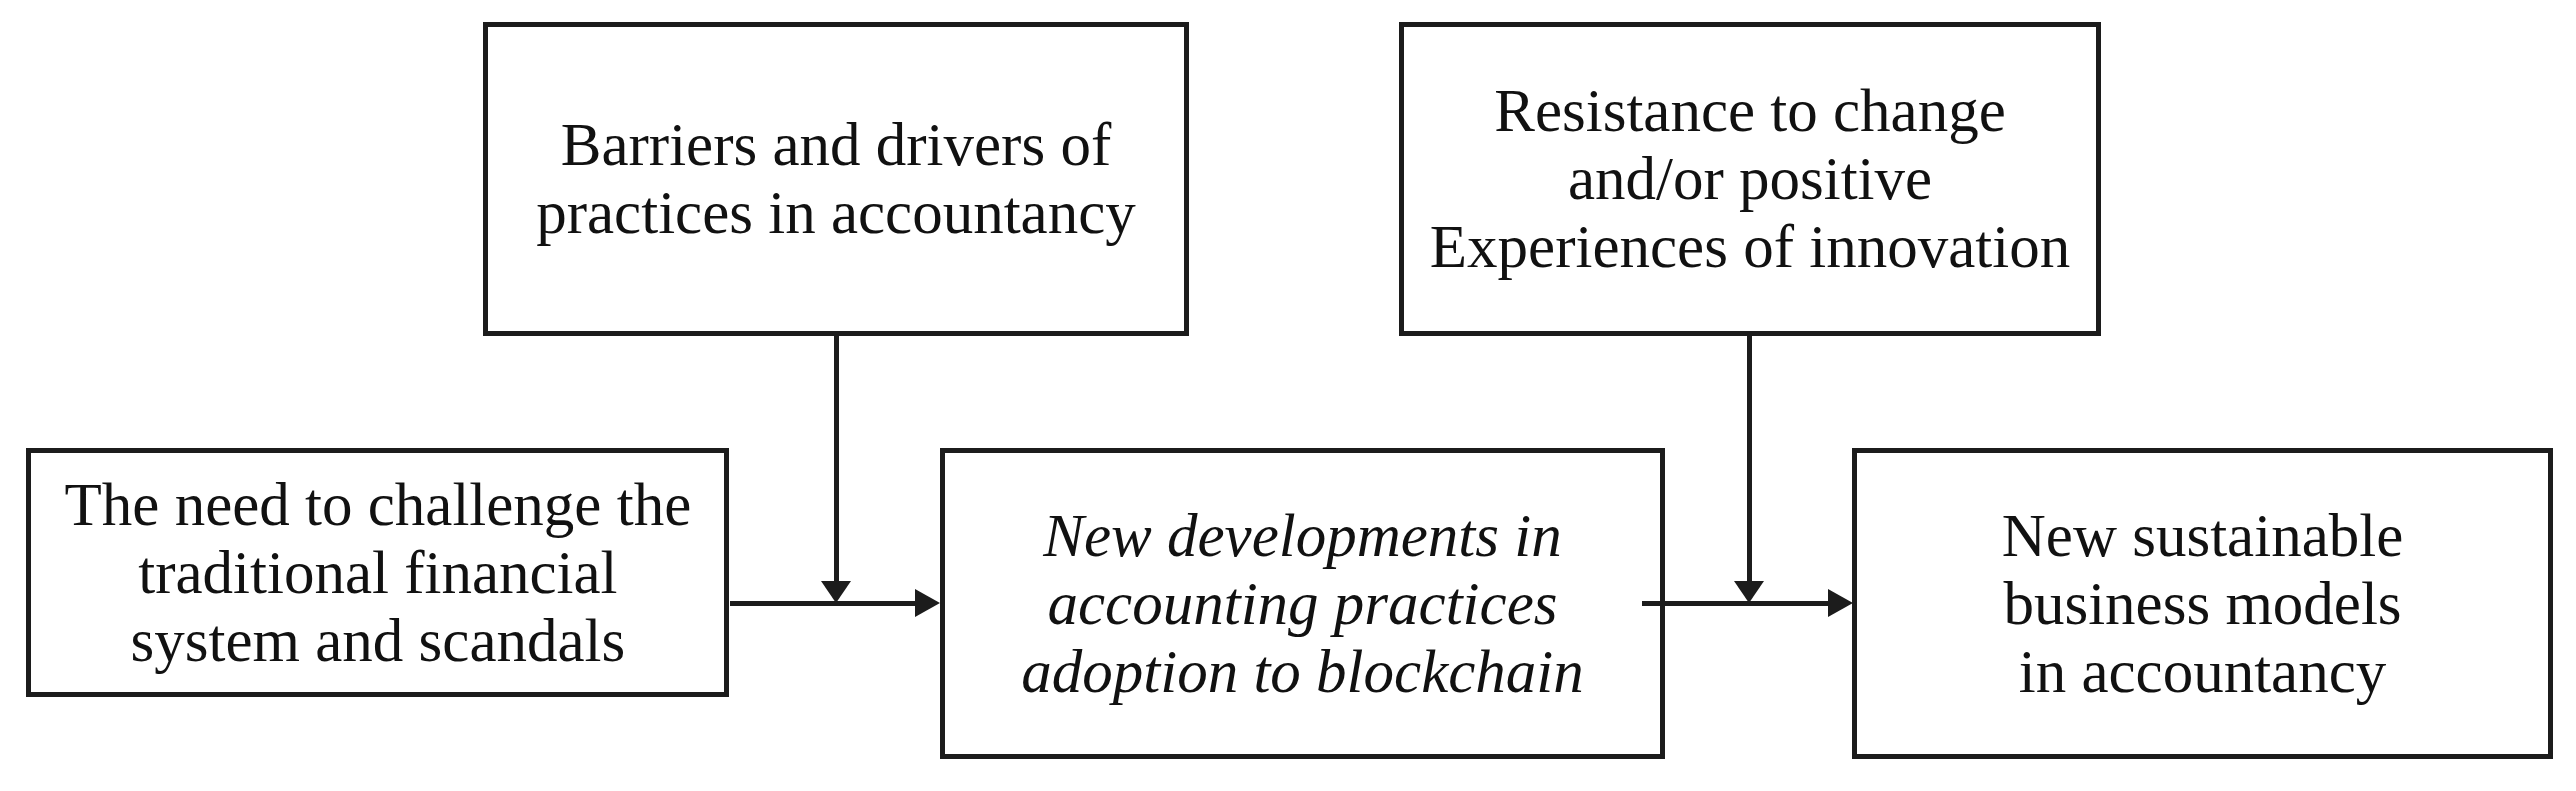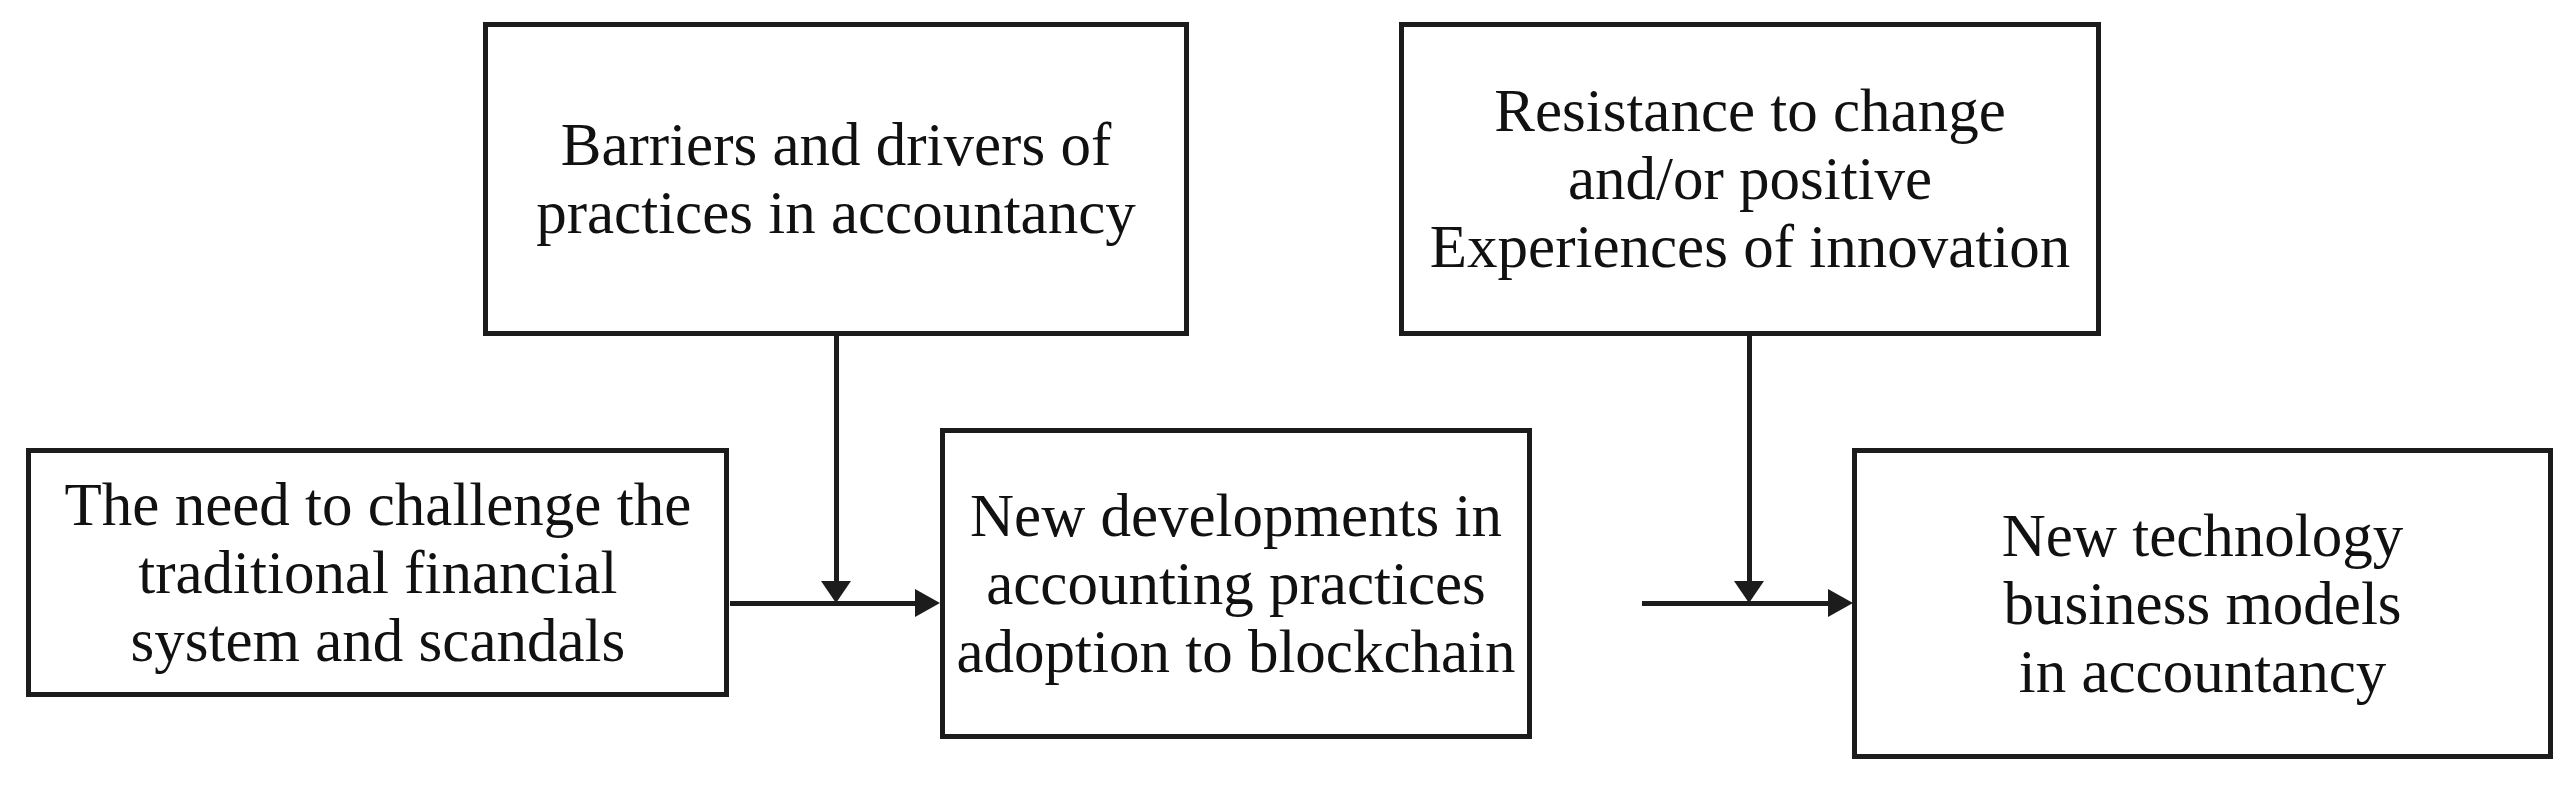--- a/index.html
+++ b/index.html
@@ -59,21 +59,21 @@
     width: 0;
     height: 0;
     border-top: 14px solid transparent;
     border-bottom: 14px solid transparent;
     border-left: 25px solid var(--stroke);
   }
   
   #box-barriers      { left: 483px;  top: 21.5px;  width: 706px; height: 314px; }
   #box-resistance    { left: 1399px; top: 21.5px;  width: 702px; height: 314px; }
   #box-need          { left: 26.4px;   top: 448px; width: 703px; height: 249px; }
-  #box-developments  { left: 940px; top: 428px; width: 592px; height: 311px; }
+  #box-developments  { left: 940px; top: 448px; width: 725px; height: 311px; font-style: italic; }
   #box-sustainable   { left: 1852px; top: 448px; width: 701px; height: 311px; }
   
   #arrowA-shaft { left: 834px; top: 335px; height: 248px; }
   #arrowA-head  { left: 821px;  top: 581px; }
   #arrowB-shaft { left: 1747px; top: 335px; height: 248px; }
   #arrowB-head  { left: 1734px; top: 581px; }
   #arrowC-shaft { left: 730px;  top: 601px; width: 188px; }
   #arrowC-head  { left: 915px; top: 589px; }
   #arrowD-shaft { left: 1642px; top: 601px; width: 188px; }
   #arrowD-head  { left: 1828px; top: 589px; }
@@ -100,21 +100,21 @@
     <span>system and scandals</span>
   </div>
 
   <div class="dbox" id="box-developments">
     <span>New developments in</span>
     <span>accounting practices</span>
     <span>adoption to blockchain</span>
   </div>
 
   <div class="dbox" id="box-sustainable">
-    <span>New technology</span>
+    <span>New sustainable</span>
     <span>business models</span>
     <span>in accountancy</span>
   </div>
 
   <div>
     <div class="shaft-v" id="arrowA-shaft"></div>
     <div class="head-down" id="arrowA-head"></div>
   </div>
 
   <div>

